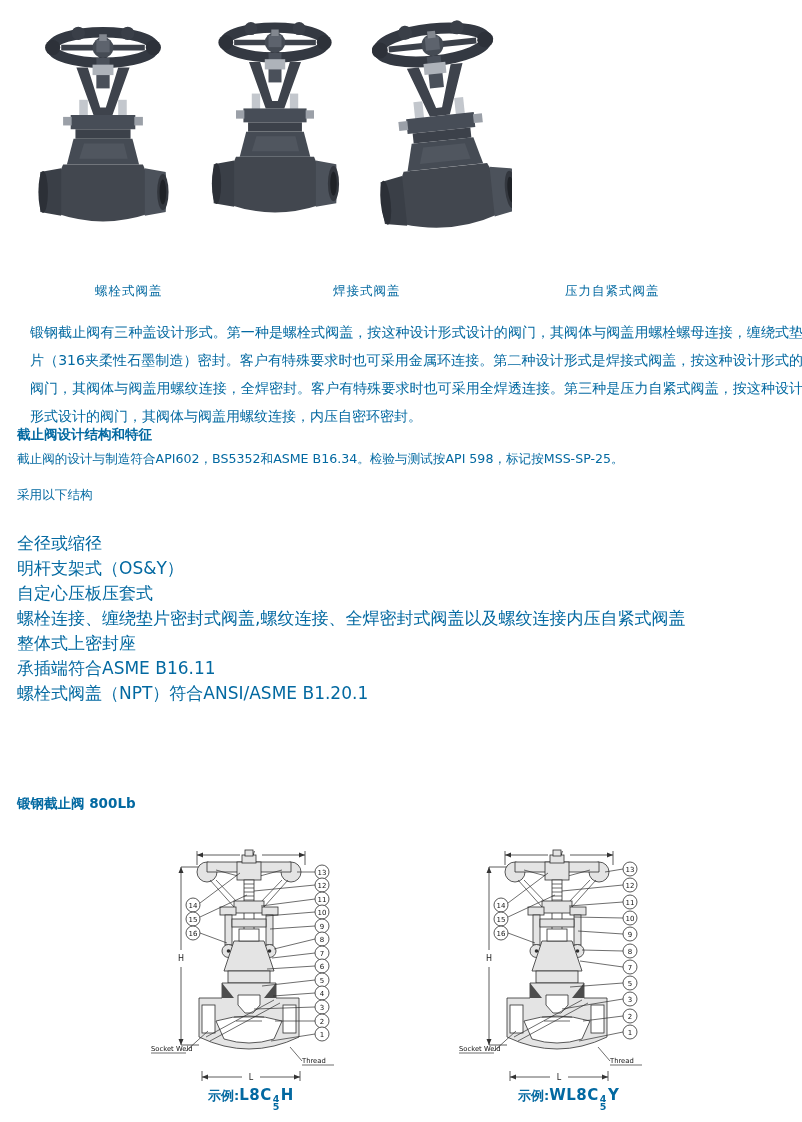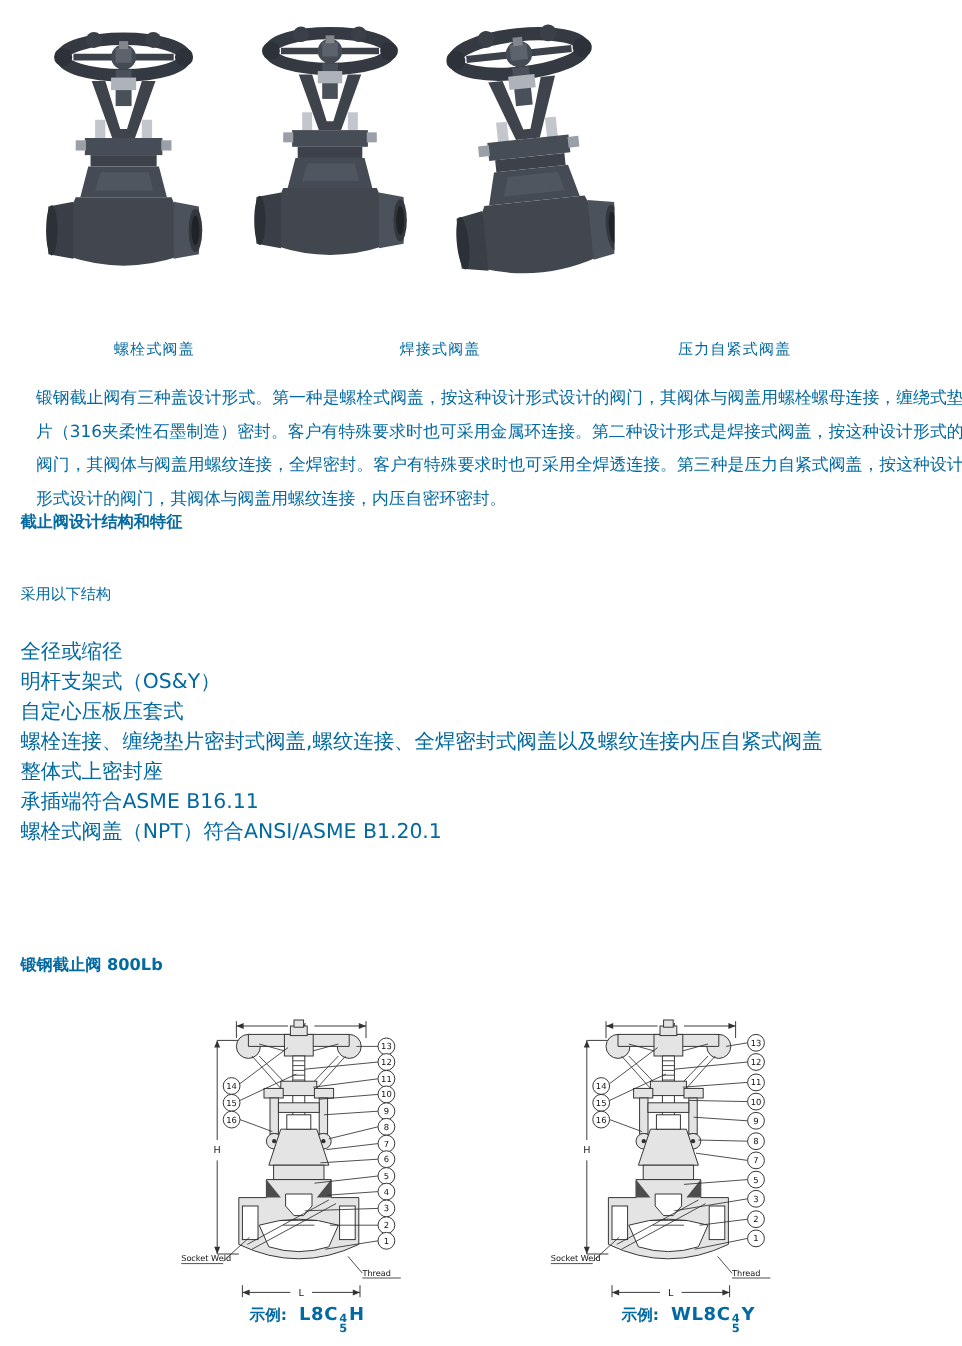--- a/index.html
+++ b/index.html
@@ -7,21 +7,21 @@
         font-family:"DejaVu Sans","Liberation Sans",sans-serif;color:#0369a1;}
   .photo{position:absolute;}
   .caption{position:absolute;top:283px;font-size:12.5px;letter-spacing:1px;white-space:nowrap;}
   .para{position:absolute;left:30px;width:773px;font-size:14px;line-height:28px;text-align:justify;}
   .h1{position:absolute;left:17px;font-weight:bold;font-size:13.5px;white-space:nowrap;}
   .line{position:absolute;left:17px;font-size:12.6px;white-space:nowrap;}
   .features{position:absolute;left:17px;top:531px;font-size:17px;line-height:25px;}
   .features div{white-space:nowrap;}
   .diagram{position:absolute;}
   .example{position:absolute;font-weight:bold;font-size:13px;white-space:nowrap;}
-  .example .code{font-size:15px;margin-left:10px;letter-spacing:0.5px;}
+  .example .code{font-size:15px;letter-spacing:0.5px;}
   .frac{display:inline-flex;flex-direction:column;align-items:center;font-size:9.5px;line-height:8px;vertical-align:-2px;margin:0 1px;}
   
   .dl{stroke:#333;stroke-width:0.8;fill:none;}
   .ah{fill:#333;stroke:none;}
   .dt{font-size:8px;text-anchor:middle;fill:#222;}
   .mf{fill:#e4e4e4;stroke:#2f2f2f;stroke-width:0.8;}
   .wf{fill:#ffffff;stroke:#2f2f2f;stroke-width:0.8;}
   .df{fill:#4d4d4d;stroke:none;}
   .ln{fill:none;stroke:#2f2f2f;stroke-width:0.7;}
   .dot{fill:#2f2f2f;}
@@ -183,20 +183,21 @@
       </g>
   </svg>
 
   <span class="caption" style="left:95px">螺栓式阀盖</span>
   <span class="caption" style="left:333px">焊接式阀盖</span>
   <span class="caption" style="left:565px">压力自紧式阀盖</span>
 
   <p class="para" style="top:318px;margin:0">锻钢截止阀有三种盖设计形式。第一种是螺栓式阀盖，按这种设计形式设计的阀门，其阀体与阀盖用螺栓螺母连接，缠绕式垫片（316夹柔性石墨制造）密封。客户有特殊要求时也可采用金属环连接。第二种设计形式是焊接式阀盖，按这种设计形式的阀门，其阀体与阀盖用螺纹连接，全焊密封。客户有特殊要求时也可采用全焊透连接。第三种是压力自紧式阀盖，按这种设计形式设计的阀门，其阀体与阀盖用螺纹连接，内压自密环密封。</p>
 
   <div class="h1" style="top:426px">截止阀设计结构和特征</div>
+  <div class="line" style="top:451px">截止阀的设计与制造符合API602，BS5352和ASME B16.34。检验与测试按API 598，标记按MSS-SP-25。</div>
   <div class="line" style="top:487px">采用以下结构</div>
 
   <div class="features">
     <div>全径或缩径</div>
     <div>明杆支架式（OS&amp;Y）</div>
     <div>自定心压板压套式</div>
     <div>螺栓连接、缠绕垫片密封式阀盖,螺纹连接、全焊密封式阀盖以及螺纹连接内压自紧式阀盖</div>
     <div>整体式上密封座</div>
     <div>承插端符合ASME B16.11</div>
     <div>螺栓式阀盖（NPT）符合ANSI/ASME B1.20.1</div>

